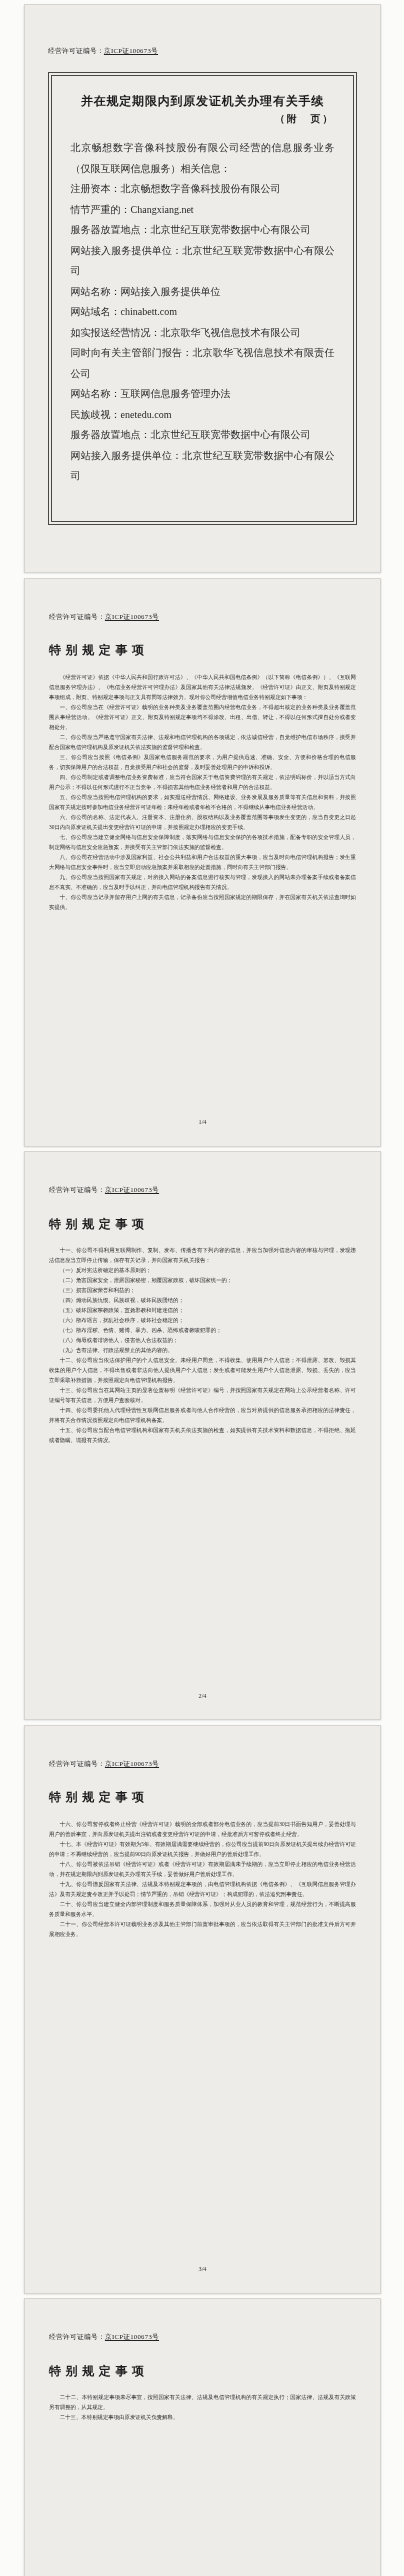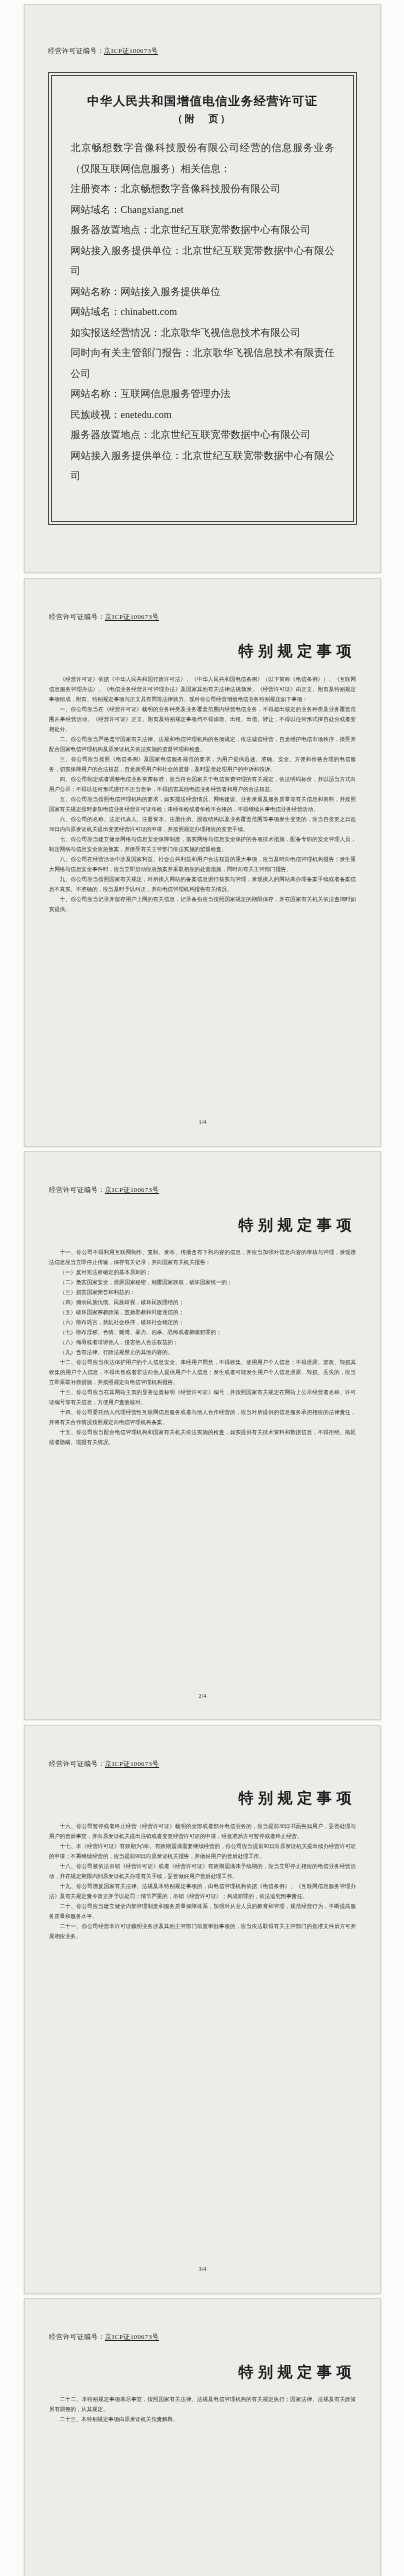--- a/index.html
+++ b/index.html
@@ -37,34 +37,34 @@
   }
   .cert-title {
     text-align:center;
     font-size:12px;
     font-weight:bold;
     letter-spacing:0.8px;
     line-height:1.45;
     color:#1d1d1d;
   }
   .cert-sub {
-    text-align:center;
+    text-align:right;
     font-size:9.8px;
     font-weight:bold;
     letter-spacing:2.1px;
     margin-top:2.1px;
     color:#1d1d1d;
   }
   .cert-body { margin-top:12.4px; font-size:10px; line-height:2.05; text-align:justify; }
   .cert-body p { margin:0; }
   
   .page.prov { padding:34px 24px 0; }
   .prov-title {
-    text-align:right;
-    font-size:15px;
+    text-align:left;
+    font-size:12px;
     font-weight:bold;
     letter-spacing:4.6px;
     margin:20.6px 0 12.4px;
     color:#1d1d1d;
   }
   .prov-body {
     font-size:5.4px;
     line-height:1.85;
     text-align:justify;
     color:#2c2c2c;
@@ -83,29 +83,29 @@
 <body>
 
 <div class="stack">
 
   <div class="page cert">
     <div class="lic-header">
       <span>经营许可证编号：</span><span class="lic-no">京ICP证100673号</span>
     </div>
     <div class="frame">
       <div class="frame-inner">
-        <div class="cert-title">中华人民共和国增值电信业务经营许可证</div>
+        <div class="cert-title">并在规定期限内到原发证机关办理有关手续</div>
         <div class="cert-sub">（附　页）</div>
         <div class="cert-body">
 
             <p>北京畅想数字音像科技股份有限公司经营的信息服务业务（仅限互联网信息服务）相关信息：</p>
 
             <p>注册资本：北京畅想数字音像科技股份有限公司</p>
 
-            <p>网站域名：Changxiang.net</p>
+            <p>情节严重的：Changxiang.net</p>
 
             <p>服务器放置地点：北京世纪互联宽带数据中心有限公司</p>
 
             <p>网站接入服务提供单位：北京世纪互联宽带数据中心有限公司</p>
 
             <p>网站名称：网站接入服务提供单位</p>
 
             <p>网站域名：chinabett.com</p>
 
             <p>如实报送经营情况：北京歌华飞视信息技术有限公司</p>

